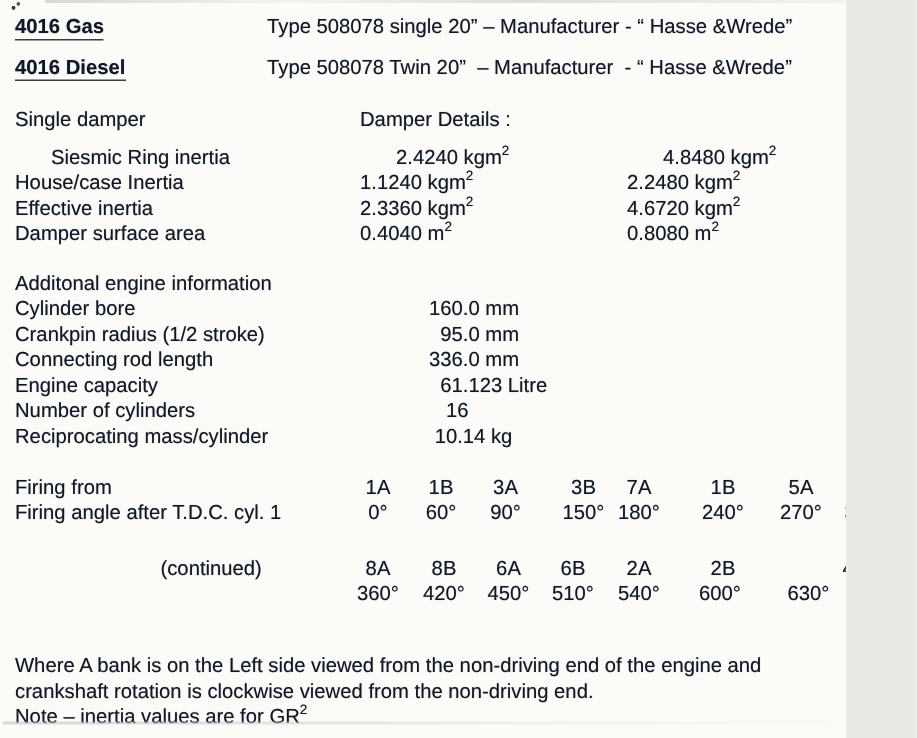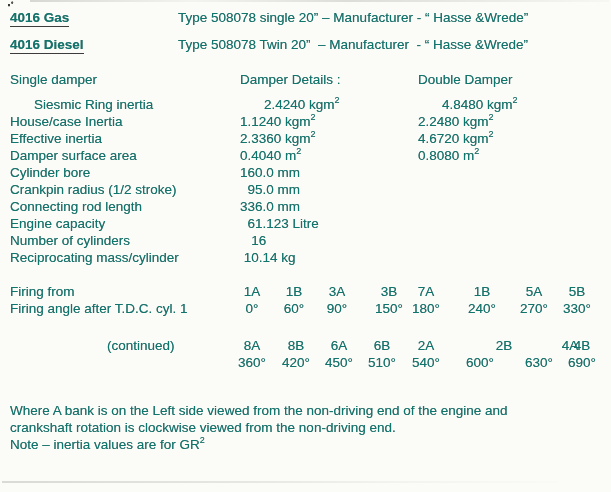--- a/index.html
+++ b/index.html
@@ -3,23 +3,23 @@
 <meta charset="utf-8">
 <style>
   html, body { margin: 0; padding: 0; }
   body {
     width: 611px; height: 492px;
     background: #e9e9e6;
     font-family: "Liberation Sans", "DejaVu Sans", sans-serif;
   }
   .page {
     position: relative;
-    width: 611px; height: 492px;
+    width: 564px; height: 492px;
     background: #fbfbf8;
-    color: #0f766e;
+    color: #0f172a;
     overflow: hidden;
     font-size: 13.5px;
     line-height: 17px;
     text-shadow: 0 0 0.6px rgba(80,80,80,0.65);
   }
   
   .artifact { pointer-events: none; }
   .streak-top {
     position: absolute; top: 0; left: 30px; width: 579px; height: 2px;
     background: linear-gradient(90deg,
@@ -50,21 +50,21 @@
     display: inline-block;
     justify-self: start;
     border-bottom: 1.6px solid #3c3c3c;
     padding-bottom: 0px;
   }
   .hrow + .hrow { margin-top: 9px; }
   .spec { white-space: pre; }
 
   
   .grid3 { display: grid; grid-template-columns: 230px 178px 1fr; }
-  .grid2 { display: grid; grid-template-columns: 230px 1fr; }
+  .grid2 { display: grid; grid-template-columns: 230px 1fr; gap: 46px; }
   .preval { white-space: pre; }
 
   sup {
     font-size: 9px;
     line-height: 0;
     position: relative;
     top: -1px;
     vertical-align: super;
   }
 
@@ -100,21 +100,20 @@
       <span class="spec">Type 508078 single 20” – Manufacturer - “ Hasse &amp;Wrede”</span>
     </div>
     <div class="hrow line">
       <span><span class="model">4016 Diesel</span></span>
       <span class="spec">Type 508078 Twin 20”  – Manufacturer  - “ Hasse &amp;Wrede”</span>
     </div>
 
     <div class="grid3 line mt17">
       <span>Single damper</span>
       <span>Damper Details :</span>
-      <span>Double Damper</span>
     </div>
 
     <div class="grid3 line mt8">
       <span>Siesmic Ring inertia</span>
       <span><span>2.4240 kgm</span><sup>2</sup></span>
       <span><span>4.8480 kgm</span><sup>2</sup></span>
     </div>
     <div class="grid3 line">
       <span>House/case Inertia</span>
       <span><span>1.1240 kgm</span><sup>2</sup></span>
@@ -124,20 +123,21 @@
       <span>Effective inertia</span>
       <span><span>2.3360 kgm</span><sup>2</sup></span>
       <span><span>4.6720 kgm</span><sup>2</sup></span>
     </div>
     <div class="grid3 line">
       <span>Damper surface area</span>
       <span><span>0.4040 m</span><sup>2</sup></span>
       <span><span>0.8080 m</span><sup>2</sup></span>
     </div>
 
+    <div class="line mt16">Additonal engine information</div>
 
     <div class="grid2 line">
       <span>Cylinder bore</span>
       <span class="preval">160.0 mm</span>
     </div>
     <div class="grid2 line">
       <span>Crankpin radius (1/2 stroke)</span>
       <span class="preval">  95.0 mm</span>
     </div>
     <div class="grid2 line">
@@ -180,21 +180,21 @@
       <span class="fc" style="left:567px">330°</span>
     </div>
 
     <div class="frow mt20">
       <span class="continued-label">(continued)</span>
       <span class="fc" style="left:242px">8A</span>
       <span class="fc" style="left:286px">8B</span>
       <span class="fc" style="left:329px">6A</span>
       <span class="fc" style="left:372px">6B</span>
       <span class="fc" style="left:416px">2A</span>
-      <span class="fc" style="left:494px">2B</span>
+      <span class="fc" style="left:472px">2B</span>
       <span class="fc" style="left:560px">4A</span>
       <span class="fc" style="left:572px">4B</span>
     </div>
     <div class="frow">
       <span class="fc" style="left:242px">360°</span>
       <span class="fc" style="left:286px">420°</span>
       <span class="fc" style="left:329px">450°</span>
       <span class="fc" style="left:372px">510°</span>
       <span class="fc" style="left:416px">540°</span>
       <span class="fc" style="left:470px">600°</span>

